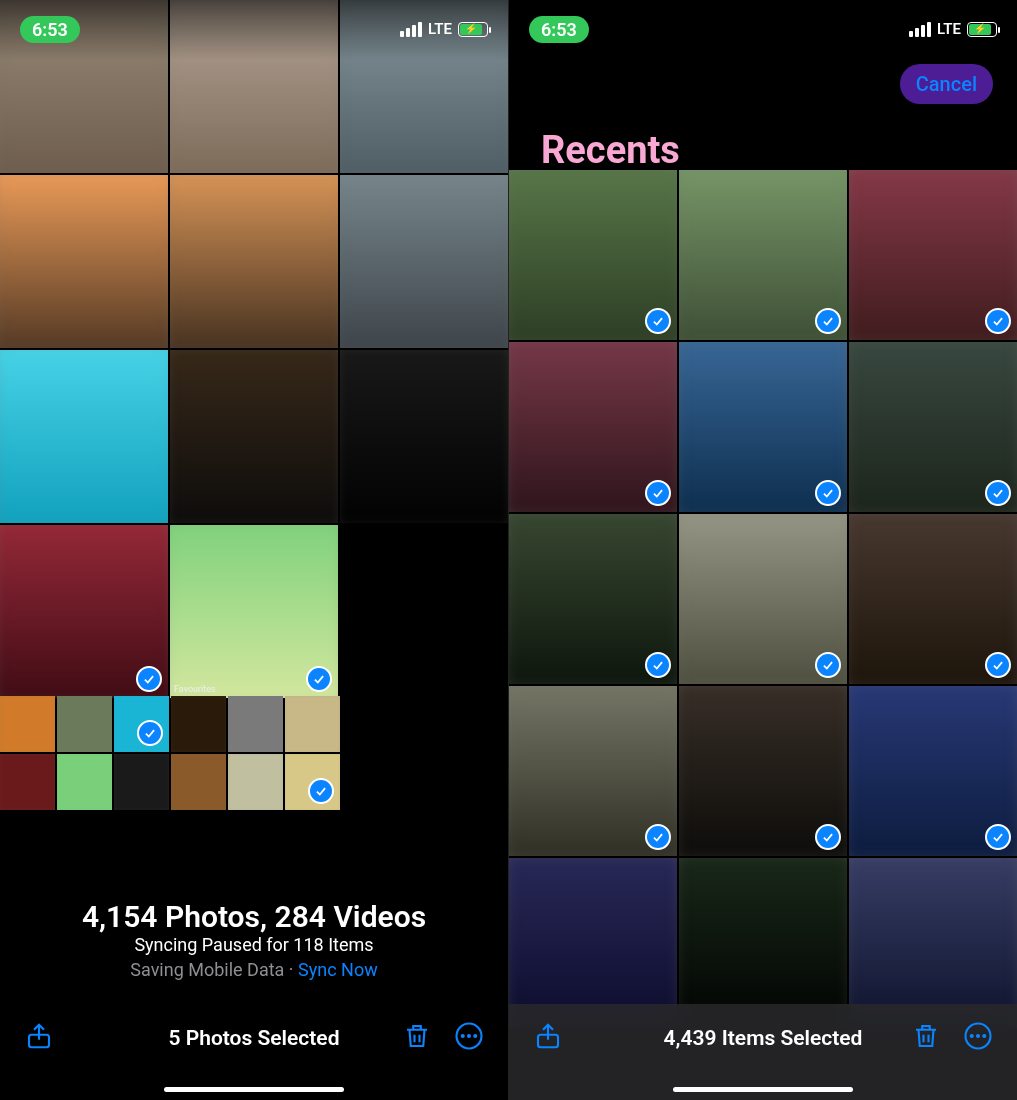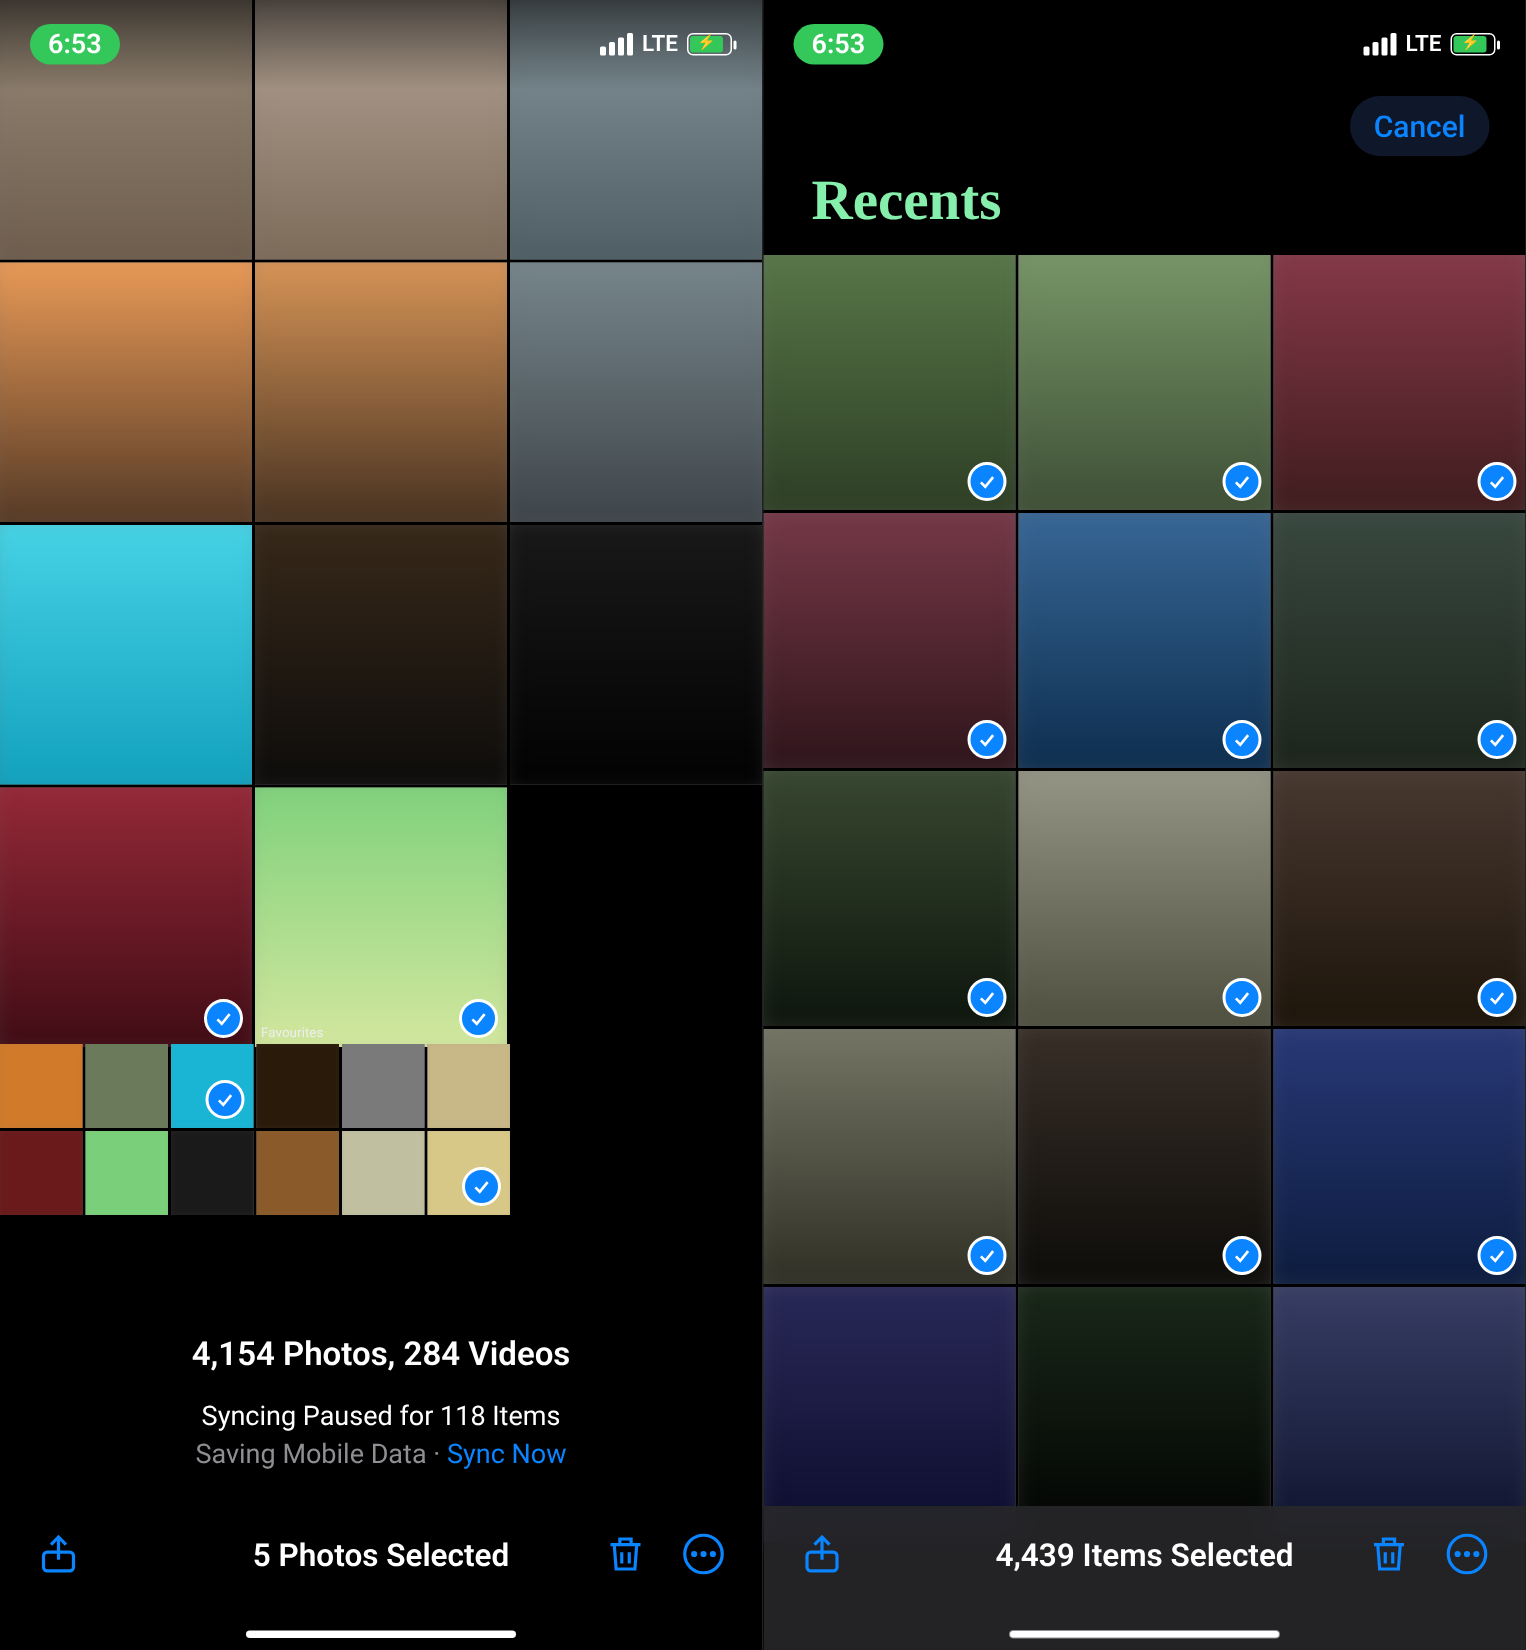--- a/index.html
+++ b/index.html
@@ -96,36 +96,35 @@
   }
 
   
   .nav-row {
     position: absolute;
     top: 72px;
     right: 24px;
     z-index: 40;
   }
   .cancel-pill {
-    background: #0f172a;
+    background: #4c1d95;
     color: #0a84ff;
     font-size: 20px;
     padding: 8px 16px;
     border-radius: 22px;
     font-weight: 500;
   }
   .recents-title {
     position: absolute;
-    top: 112px;
+    top: 128px;
     left: 32px;
-    color: #86efac;
+    color: #f9a8d4;
     font-size: 38px;
     font-weight: 700;
     z-index: 40;
-    font-family: Liberation Serif, serif;
   }
 
   
   .grid {
     position: absolute;
     display: grid;
   }
   .thumb {
     position: relative;
     overflow: hidden;
@@ -228,21 +227,21 @@
 
   
   .summary-block {
     position: absolute;
     bottom: 120px;
     left: 0; right: 0;
     text-align: center;
     color: #fff;
     z-index: 30;
   }
-  .summary-main { font-size: 22px; font-weight: 600; margin-bottom: 18px; }
+  .summary-main { font-size: 30px; font-weight: 600; }
   .summary-sub { font-size: 18px; color: #fff; margin-bottom: 4px; }
   .summary-save { font-size: 18px; color: #8e8e93; }
   .summary-save .link { color: #0a84ff; }
 
   .toolbar {
     position: absolute;
     bottom: 0;
     left: 0; right: 0;
     height: 96px;
     display: flex;

